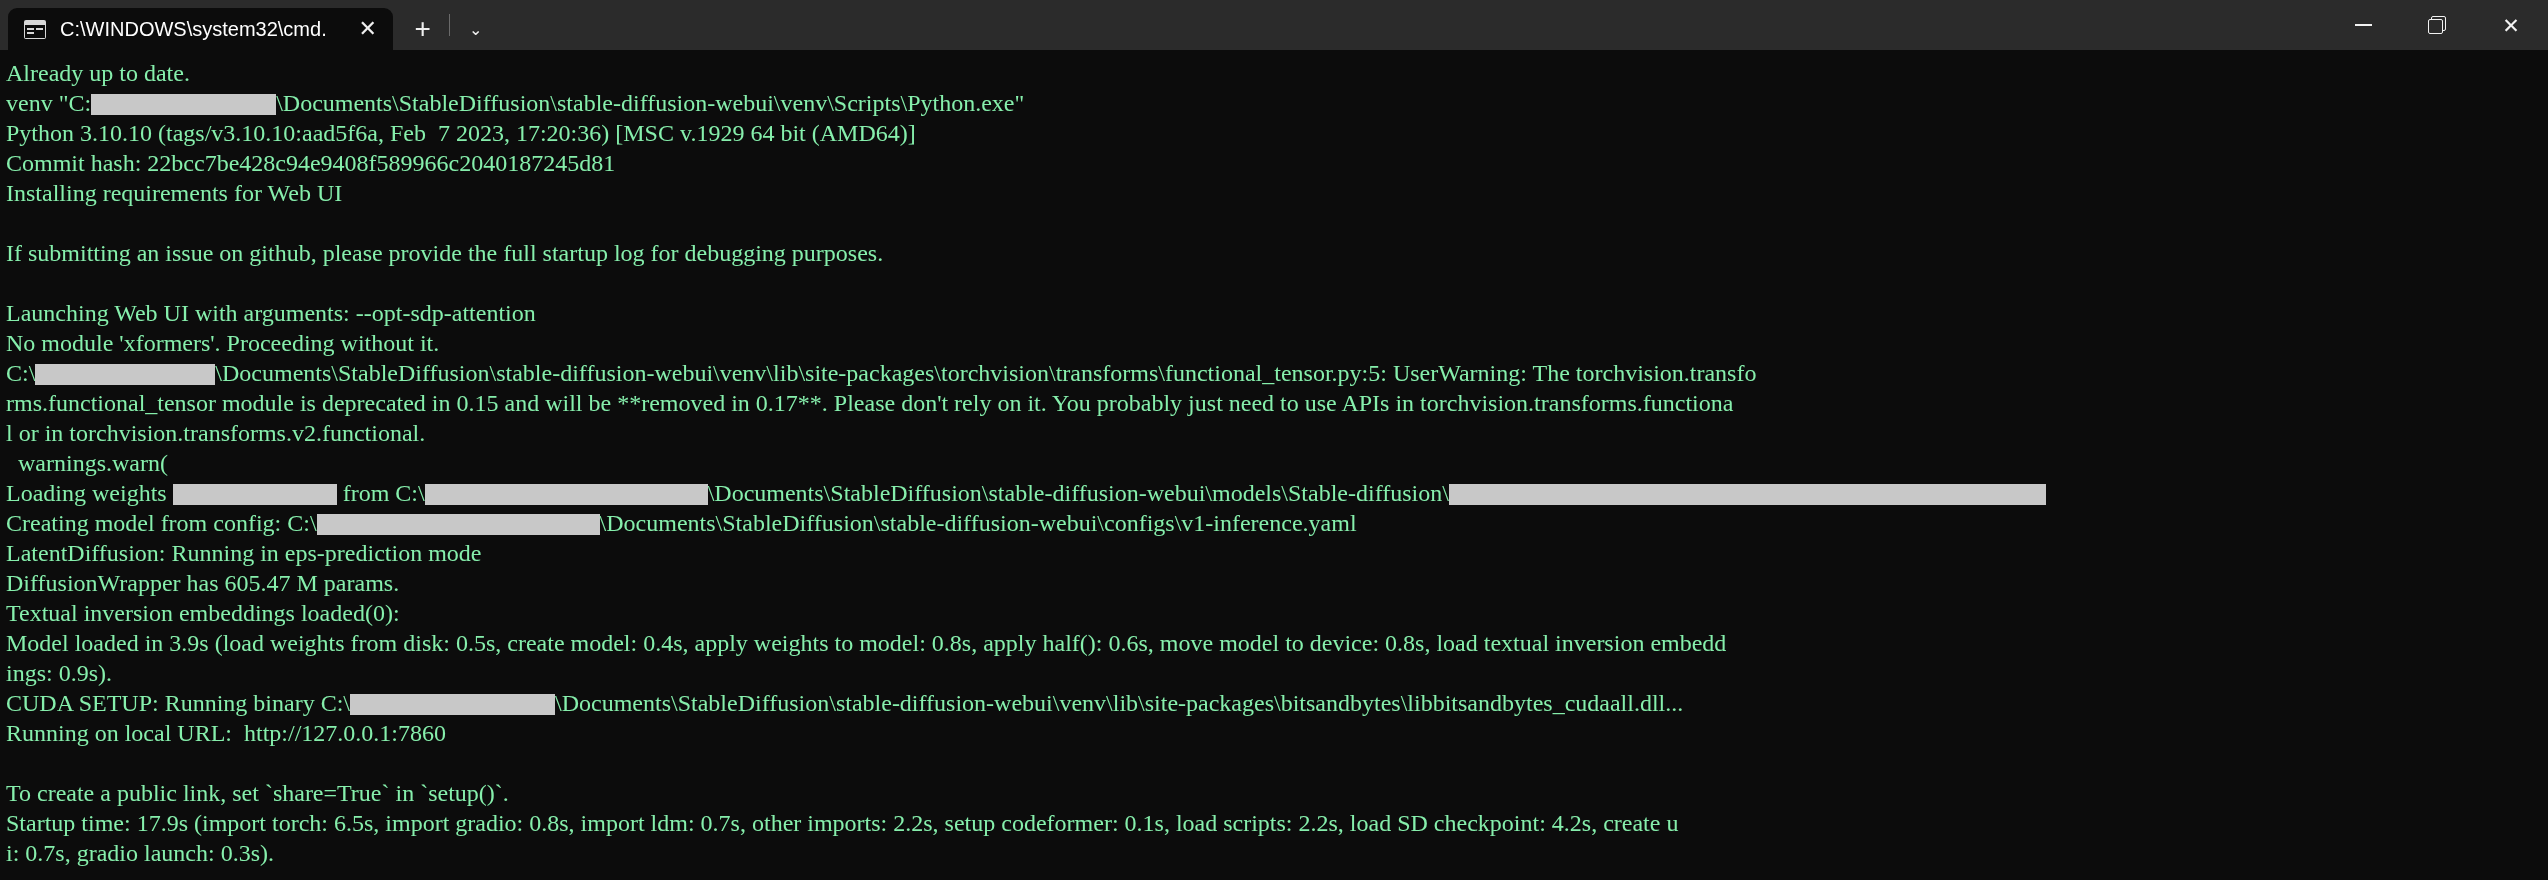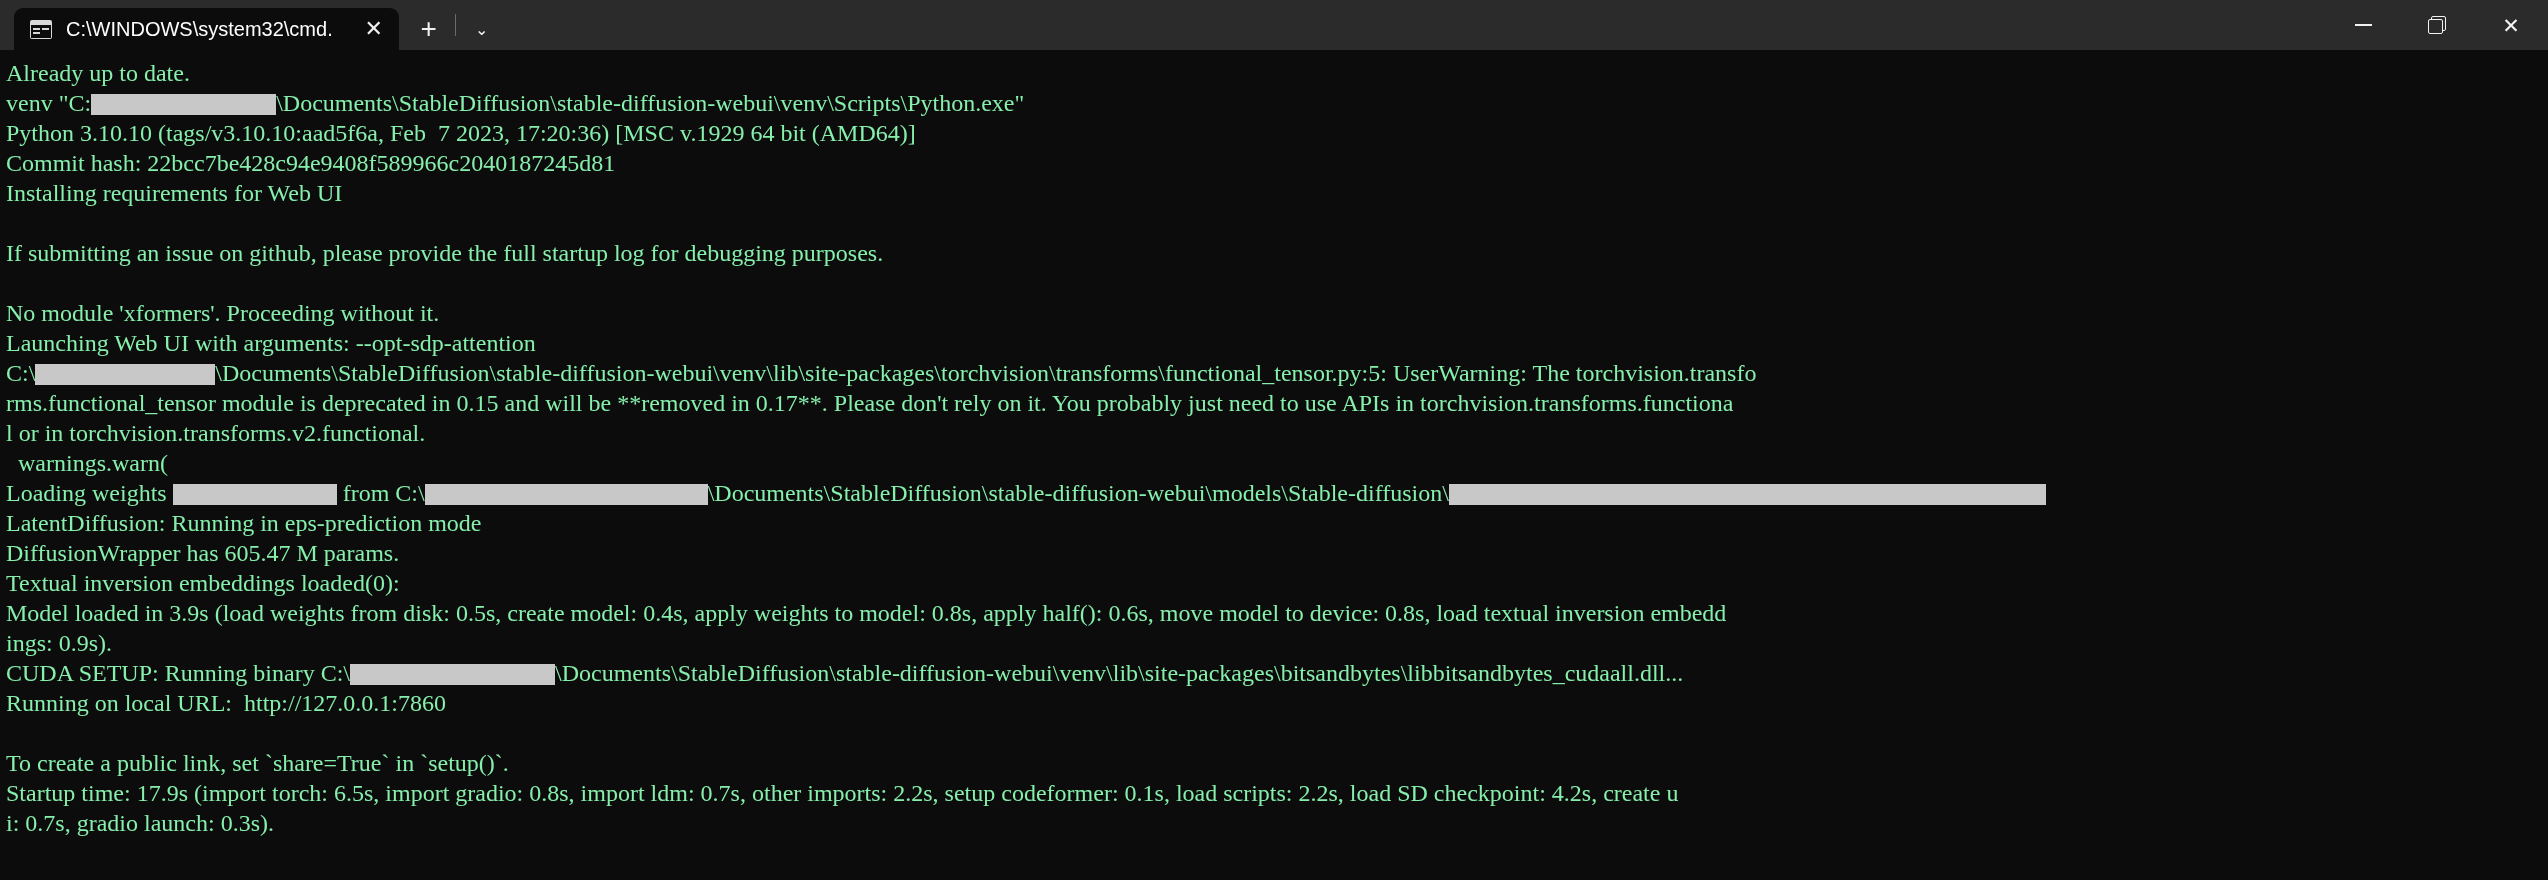--- a/index.html
+++ b/index.html
@@ -20,21 +20,21 @@
     background: #2b2b2b;
     display: flex;
     align-items: flex-end;
     position: relative;
     user-select: none;
   }
   .tabstrip {
     display: flex;
     align-items: flex-end;
     height: 50px;
-    padding-left: 14px;
+    padding-left: 8px;
   }
   .tab {
     height: 42px;
     display: flex;
     align-items: center;
     background: #0c0c0c;
     border-radius: 9px 9px 0 0;
     padding: 0 10px 0 16px;
     min-width: 300px;
     position: relative;
@@ -193,27 +193,28 @@
 
 <div class="terminal" id="terminal">
     <div class="line"><span>Already up to date.</span></div>
     <div class="line"><span>venv "C:</span><span class="redact" style="width: 185px;"></span><span>\Documents\StableDiffusion\stable-diffusion-webui\venv\Scripts\Python.exe"</span></div>
     <div class="line"><span>Python 3.10.10 (tags/v3.10.10:aad5f6a, Feb  7 2023, 17:20:36) [MSC v.1929 64 bit (AMD64)]</span></div>
     <div class="line"><span>Commit hash: 22bcc7be428c94e9408f589966c2040187245d81</span></div>
     <div class="line"><span>Installing requirements for Web UI</span></div>
     <div class="line"><span></span></div>
     <div class="line"><span>If submitting an issue on github, please provide the full startup log for debugging purposes.</span></div>
     <div class="line"><span></span></div>
+    <div class="line"><span>Launching Web UI with arguments: --opt-sdp-attention</span></div>
     <div class="line"><span>No module 'xformers'. Proceeding without it.</span></div>
-    <div class="line"><span>Launching Web UI with arguments: --opt-sdp-attention</span></div>
     <div class="line"><span>C:\</span><span class="redact" style="width: 180px;"></span><span>\Documents\StableDiffusion\stable-diffusion-webui\venv\lib\site-packages\torchvision\transforms\functional_tensor.py:5: UserWarning: The torchvision.transfo</span></div>
     <div class="line"><span>rms.functional_tensor module is deprecated in 0.15 and will be **removed in 0.17**. Please don't rely on it. You probably just need to use APIs in torchvision.transforms.functiona</span></div>
     <div class="line"><span>l or in torchvision.transforms.v2.functional.</span></div>
     <div class="line"><span>  warnings.warn(</span></div>
     <div class="line"><span>Loading weights </span><span class="redact" style="width: 164px;"></span><span> from C:\</span><span class="redact" style="width: 283px;"></span><span>\Documents\StableDiffusion\stable-diffusion-webui\models\Stable-diffusion\</span><span class="redact" style="width: 597px;"></span></div>
+    <div class="line"><span>Creating model from config: C:\</span><span class="redact" style="width: 283px;"></span><span>\Documents\StableDiffusion\stable-diffusion-webui\configs\v1-inference.yaml</span></div>
     <div class="line"><span>LatentDiffusion: Running in eps-prediction mode</span></div>
     <div class="line"><span>DiffusionWrapper has 605.47 M params.</span></div>
     <div class="line"><span>Textual inversion embeddings loaded(0):</span></div>
     <div class="line"><span>Model loaded in 3.9s (load weights from disk: 0.5s, create model: 0.4s, apply weights to model: 0.8s, apply half(): 0.6s, move model to device: 0.8s, load textual inversion embedd</span></div>
     <div class="line"><span>ings: 0.9s).</span></div>
     <div class="line"><span>CUDA SETUP: Running binary C:\</span><span class="redact" style="width: 205px;"></span><span>\Documents\StableDiffusion\stable-diffusion-webui\venv\lib\site-packages\bitsandbytes\libbitsandbytes_cudaall.dll...</span></div>
     <div class="line"><span>Running on local URL:  http://127.0.0.1:7860</span></div>
     <div class="line"><span></span></div>
     <div class="line"><span>To create a public link, set `share=True` in `setup()`.</span></div>
     <div class="line"><span>Startup time: 17.9s (import torch: 6.5s, import gradio: 0.8s, import ldm: 0.7s, other imports: 2.2s, setup codeformer: 0.1s, load scripts: 2.2s, load SD checkpoint: 4.2s, create u</span></div>

